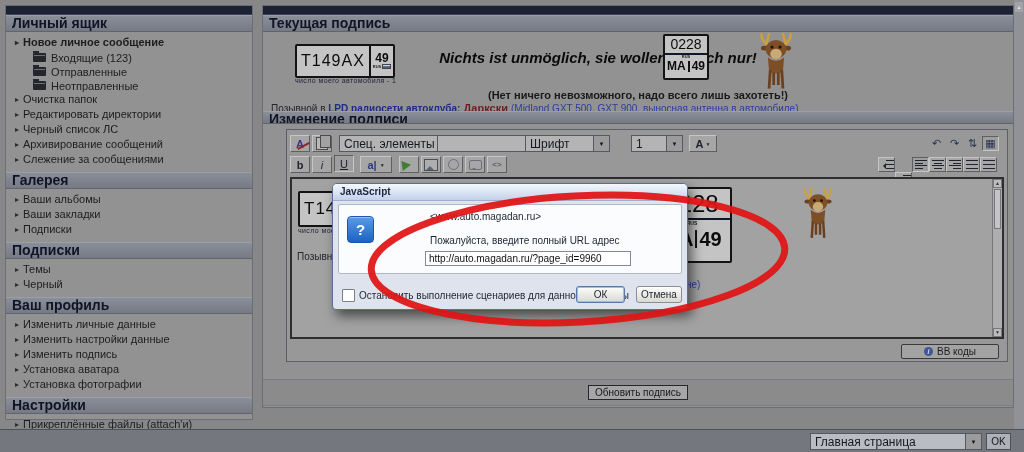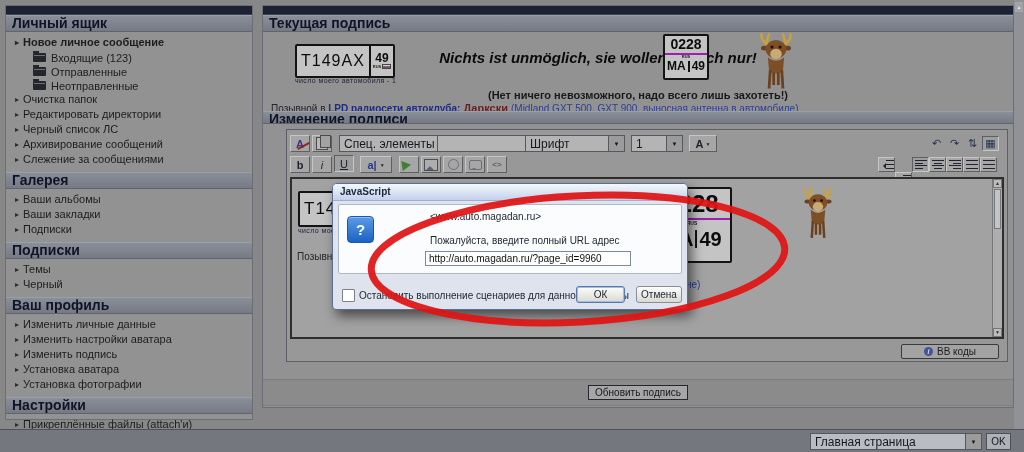--- a/index.html
+++ b/index.html
@@ -33,21 +33,21 @@
   .plate-reg{border-left:2px solid #131313;display:flex;flex-direction:column;align-items:center;justify-content:center;padding:0 2px}
   .plate-reg .rnum{font-weight:bold;font-size:12px;line-height:11px}
   .rus-row{display:flex;align-items:center;gap:1px}
   .rus-txt{font-size:4px;font-weight:bold;color:#222;line-height:5px}
   .flag{width:9px;height:5px;border:1px solid #444;box-sizing:border-box;
     background:linear-gradient(#d6d6d6 33%,#5a6da0 33% 66%,#9a4848 66%)}
   .plate-cap{position:absolute;font-size:7px;color:#23233b;letter-spacing:.4px;white-space:nowrap}
   .slogan{position:absolute;left:120px;top:17px;width:430px;text-align:center;
     font-size:15px;font-weight:bold;font-style:italic;color:#0a0a0a;white-space:nowrap}
   .sq-plate{position:absolute;background:#c4c4c4;border:2px solid #131313;border-radius:2px;color:#0c0c0c;text-align:center;box-sizing:border-box}
-  .sq-top{font-weight:bold;border-bottom:2px solid #a21caf}
+  .sq-top{font-weight:normal;border-bottom:2px solid #0f172a}
   .sq-rus{font-size:4px;line-height:4px;font-weight:bold;color:#222}
   .sq-bot{display:flex;align-items:center;justify-content:center;font-weight:bold}
   .sq-div{width:2px;background:#131313;margin:0 2px}
   .transl{position:absolute;left:0;top:57px;width:100%;text-align:center;font-size:11px;font-weight:bold;color:#191919;white-space:nowrap}
   .callsign{position:absolute;left:8px;top:70px;font-size:10px;color:#24242a;white-space:nowrap}
   .cs-link{color:#1d2c86;font-weight:bold;text-decoration:underline;cursor:pointer}
   .cs-name{color:#6e1c1c;font-weight:bold;font-size:11px}
   .cs-det{color:#2b3d9e}
   
   .ed-outer{position:absolute;left:23px;top:123px;width:722px;height:233px;background:#989898;border:1px solid #5c5f65;box-sizing:border-box}
@@ -158,21 +158,21 @@
     <div class="item arrow">Подписки</div>
   </div>
   <div class="sec-h">Подписки</div>
   <div class="list">
     <div class="item arrow">Темы</div>
     <div class="item arrow">Черный</div>
   </div>
   <div class="sec-h">Ваш профиль</div>
   <div class="list">
     <div class="item arrow">Изменить личные данные</div>
-    <div class="item arrow">Изменить настройки аватара</div>
+    <div class="item arrow">Изменить настройки данные</div>
     <div class="item arrow">Изменить подпись</div>
     <div class="item arrow">Установка аватара</div>
     <div class="item arrow">Установка фотографии</div>
   </div>
   <div class="sec-h">Настройки</div>
   <div class="list">
     <div class="item arrow">Прикреплённые файлы (attach'и)</div>
     <div class="item arrow">Список друзей</div>
     <div class="item arrow">Игнорирование пользователей</div>
 
@@ -232,21 +232,21 @@
         <span class="rm-a">A</span>
       </div>
     <div class="tbtn" style="left:25px;top:5px">
         <span class="paste-ic"></span>
       </div>
     <div class="dropdown" style="left:52px;top:5px;width:178px">
       <span class="dd-text">Спец. элементы</span>
         <span class="dd-btn"></span>
     </div>
     <div class="dropdown" style="left:150px;top:5px;width:92px;left:150px" hidden=""></div>
-    <div class="dropdown" style="left:238px;top:5px;width:100px">
+    <div class="dropdown" style="left:238px;top:5px;width:85px">
       <span class="dd-text">Шрифт</span>
         <span class="dd-btn"></span>
     </div>
     <div class="dropdown" style="left:344px;top:5px;width:52px">
       <span class="dd-text">1</span>
         <span class="dd-btn"></span>
     </div>
     <div class="tbtn" style="left:402px;top:5px;width:28px;font-weight:bold">
       <span>A</span>
         <span style="font-size:5px;margin-left:2px">▼</span>

